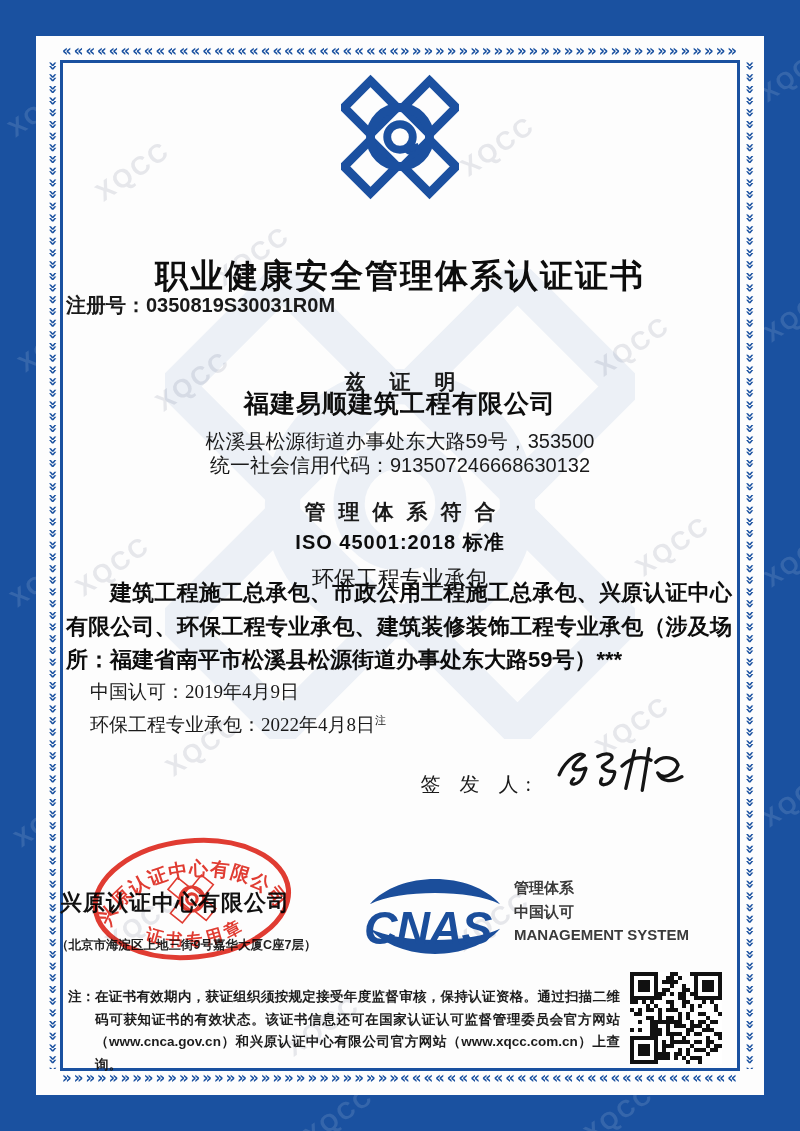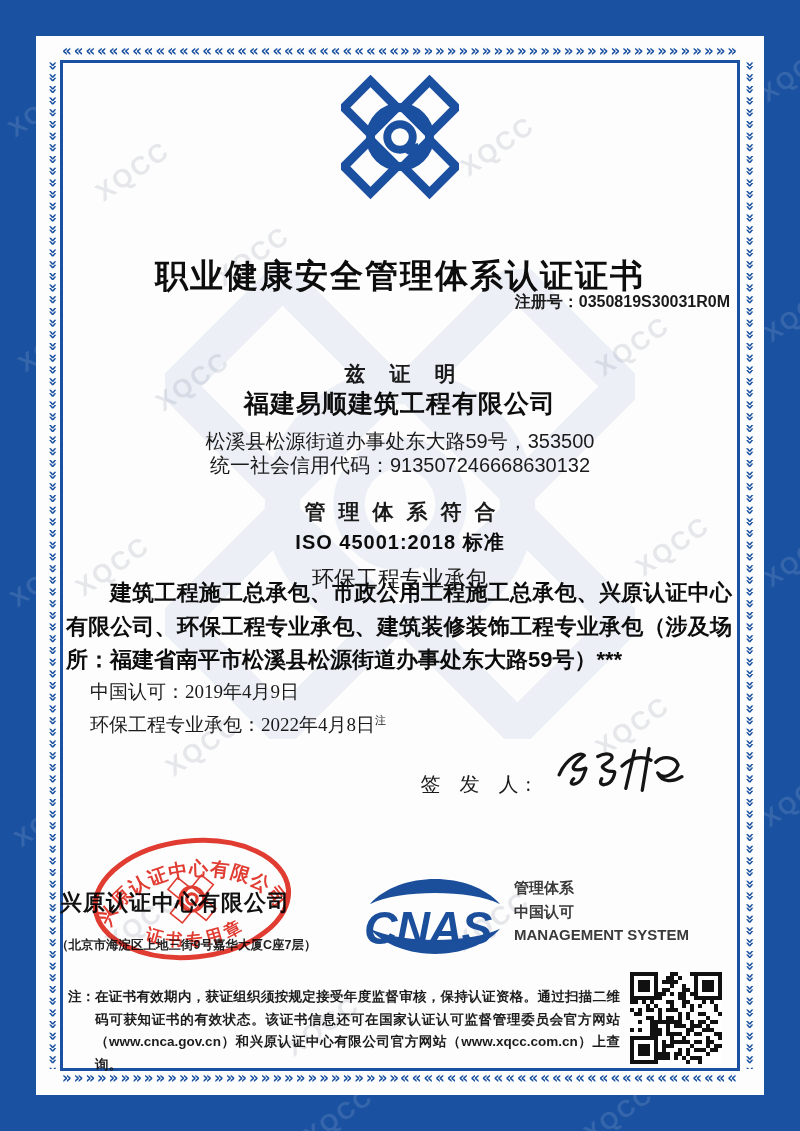--- a/index.html
+++ b/index.html
@@ -27,22 +27,22 @@
   .chev-right{right:8px;}
   .chev-v .vrun{position:absolute;width:1010px;height:15px;left:50%;top:50%;transform:translate(-50%,-50%) rotate(90deg);white-space:nowrap;overflow:hidden;}
   .inner-rect{position:absolute;inset:24px;border:3px solid var(--blue);pointer-events:none;}
   
   .wm-logo{position:absolute;left:50%;top:468px;transform:translate(-50%,-50%);opacity:.07;z-index:0;pointer-events:none;}
   .content{position:absolute;left:30px;right:30px;top:0;z-index:3;}
   .abs{position:absolute;left:0;right:0;}
   .center{text-align:center;margin-top:20px;}
   .logo-wrap{top:36px;display:flex;justify-content:center;}
   .title{top:198px;font-size:33px;font-weight:bold;letter-spacing:2px;color:#0d0d0d;}
-  .reg{top:256px;text-align:right;font-size:16px;font-weight:bold;color:var(--ink);padding-right:4px;}
-  .certify{top:304px;font-family:Liberation Sans, sans-serif;font-size:21px;font-weight:bold;letter-spacing:24px;text-indent:24px;color:var(--ink);}
+  .reg{top:256px;text-align:left;font-size:20px;font-weight:bold;color:var(--ink);padding-right:4px;}
+  .certify{top:312px;font-family:Liberation Sans, sans-serif;font-size:21px;font-weight:bold;letter-spacing:24px;text-indent:24px;color:var(--ink);}
   .company{top:331px;font-size:25px;font-weight:bold;letter-spacing:1px;color:#0d0d0d;}
   .addr{top:372px;font-size:20px;color:var(--ink);}
   .code{top:396px;font-size:20px;color:var(--ink);}
   .conform{top:442px;font-family:"Liberation Serif",serif;font-size:21px;font-weight:bold;letter-spacing:13px;text-indent:13px;color:var(--ink);}
   .iso{top:473px;font-size:20px;font-weight:bold;letter-spacing:1px;color:#0d0d0d;}
   .scopehead{top:508px;font-size:22px;color:var(--ink);}
   .scope{top:540px;font-size:22px;font-weight:bold;line-height:33.5px;text-indent:2em;text-align:justify;color:#0d0d0d;padding:0 2px 0 0;}
   .dates{top:642px;padding-left:24px;font-family:"Liberation Serif",serif;font-size:19px;line-height:28px;color:var(--ink);}
   .dates sup{font-size:11px;vertical-align:super;}
   .signer{top:704px;display:flex;justify-content:flex-end;align-items:flex-end;padding-right:44px;gap:14px;}

